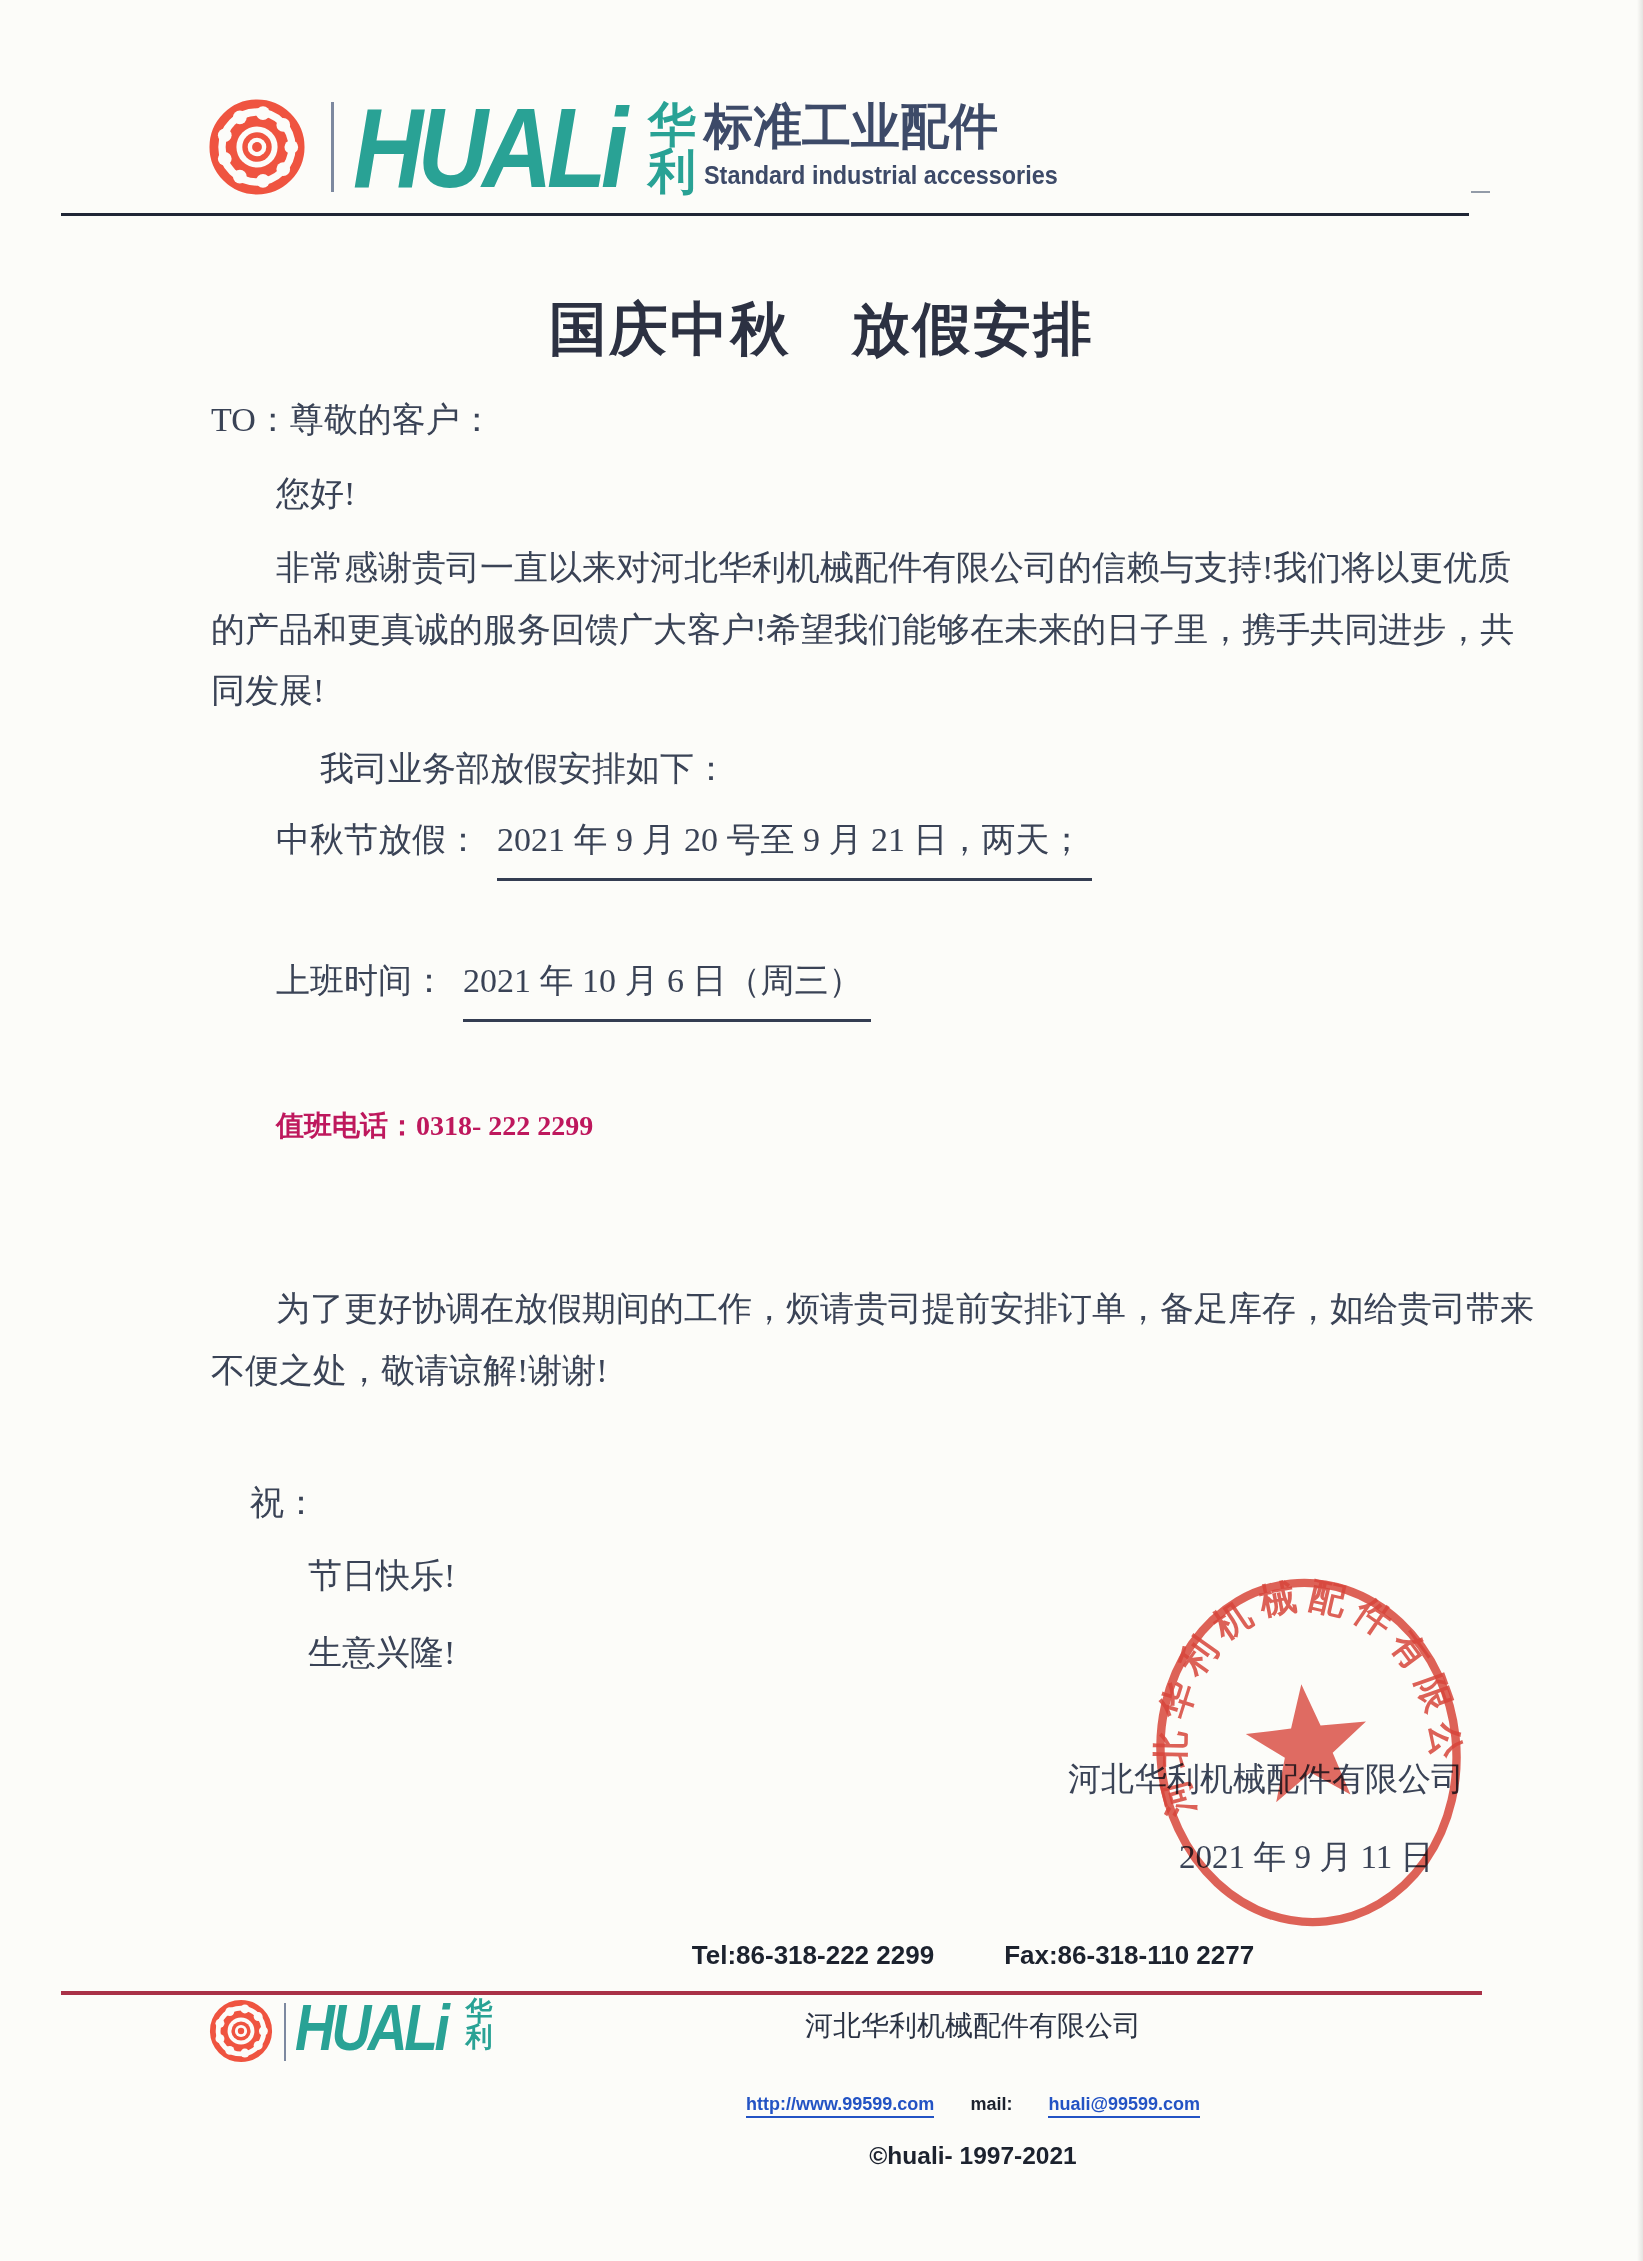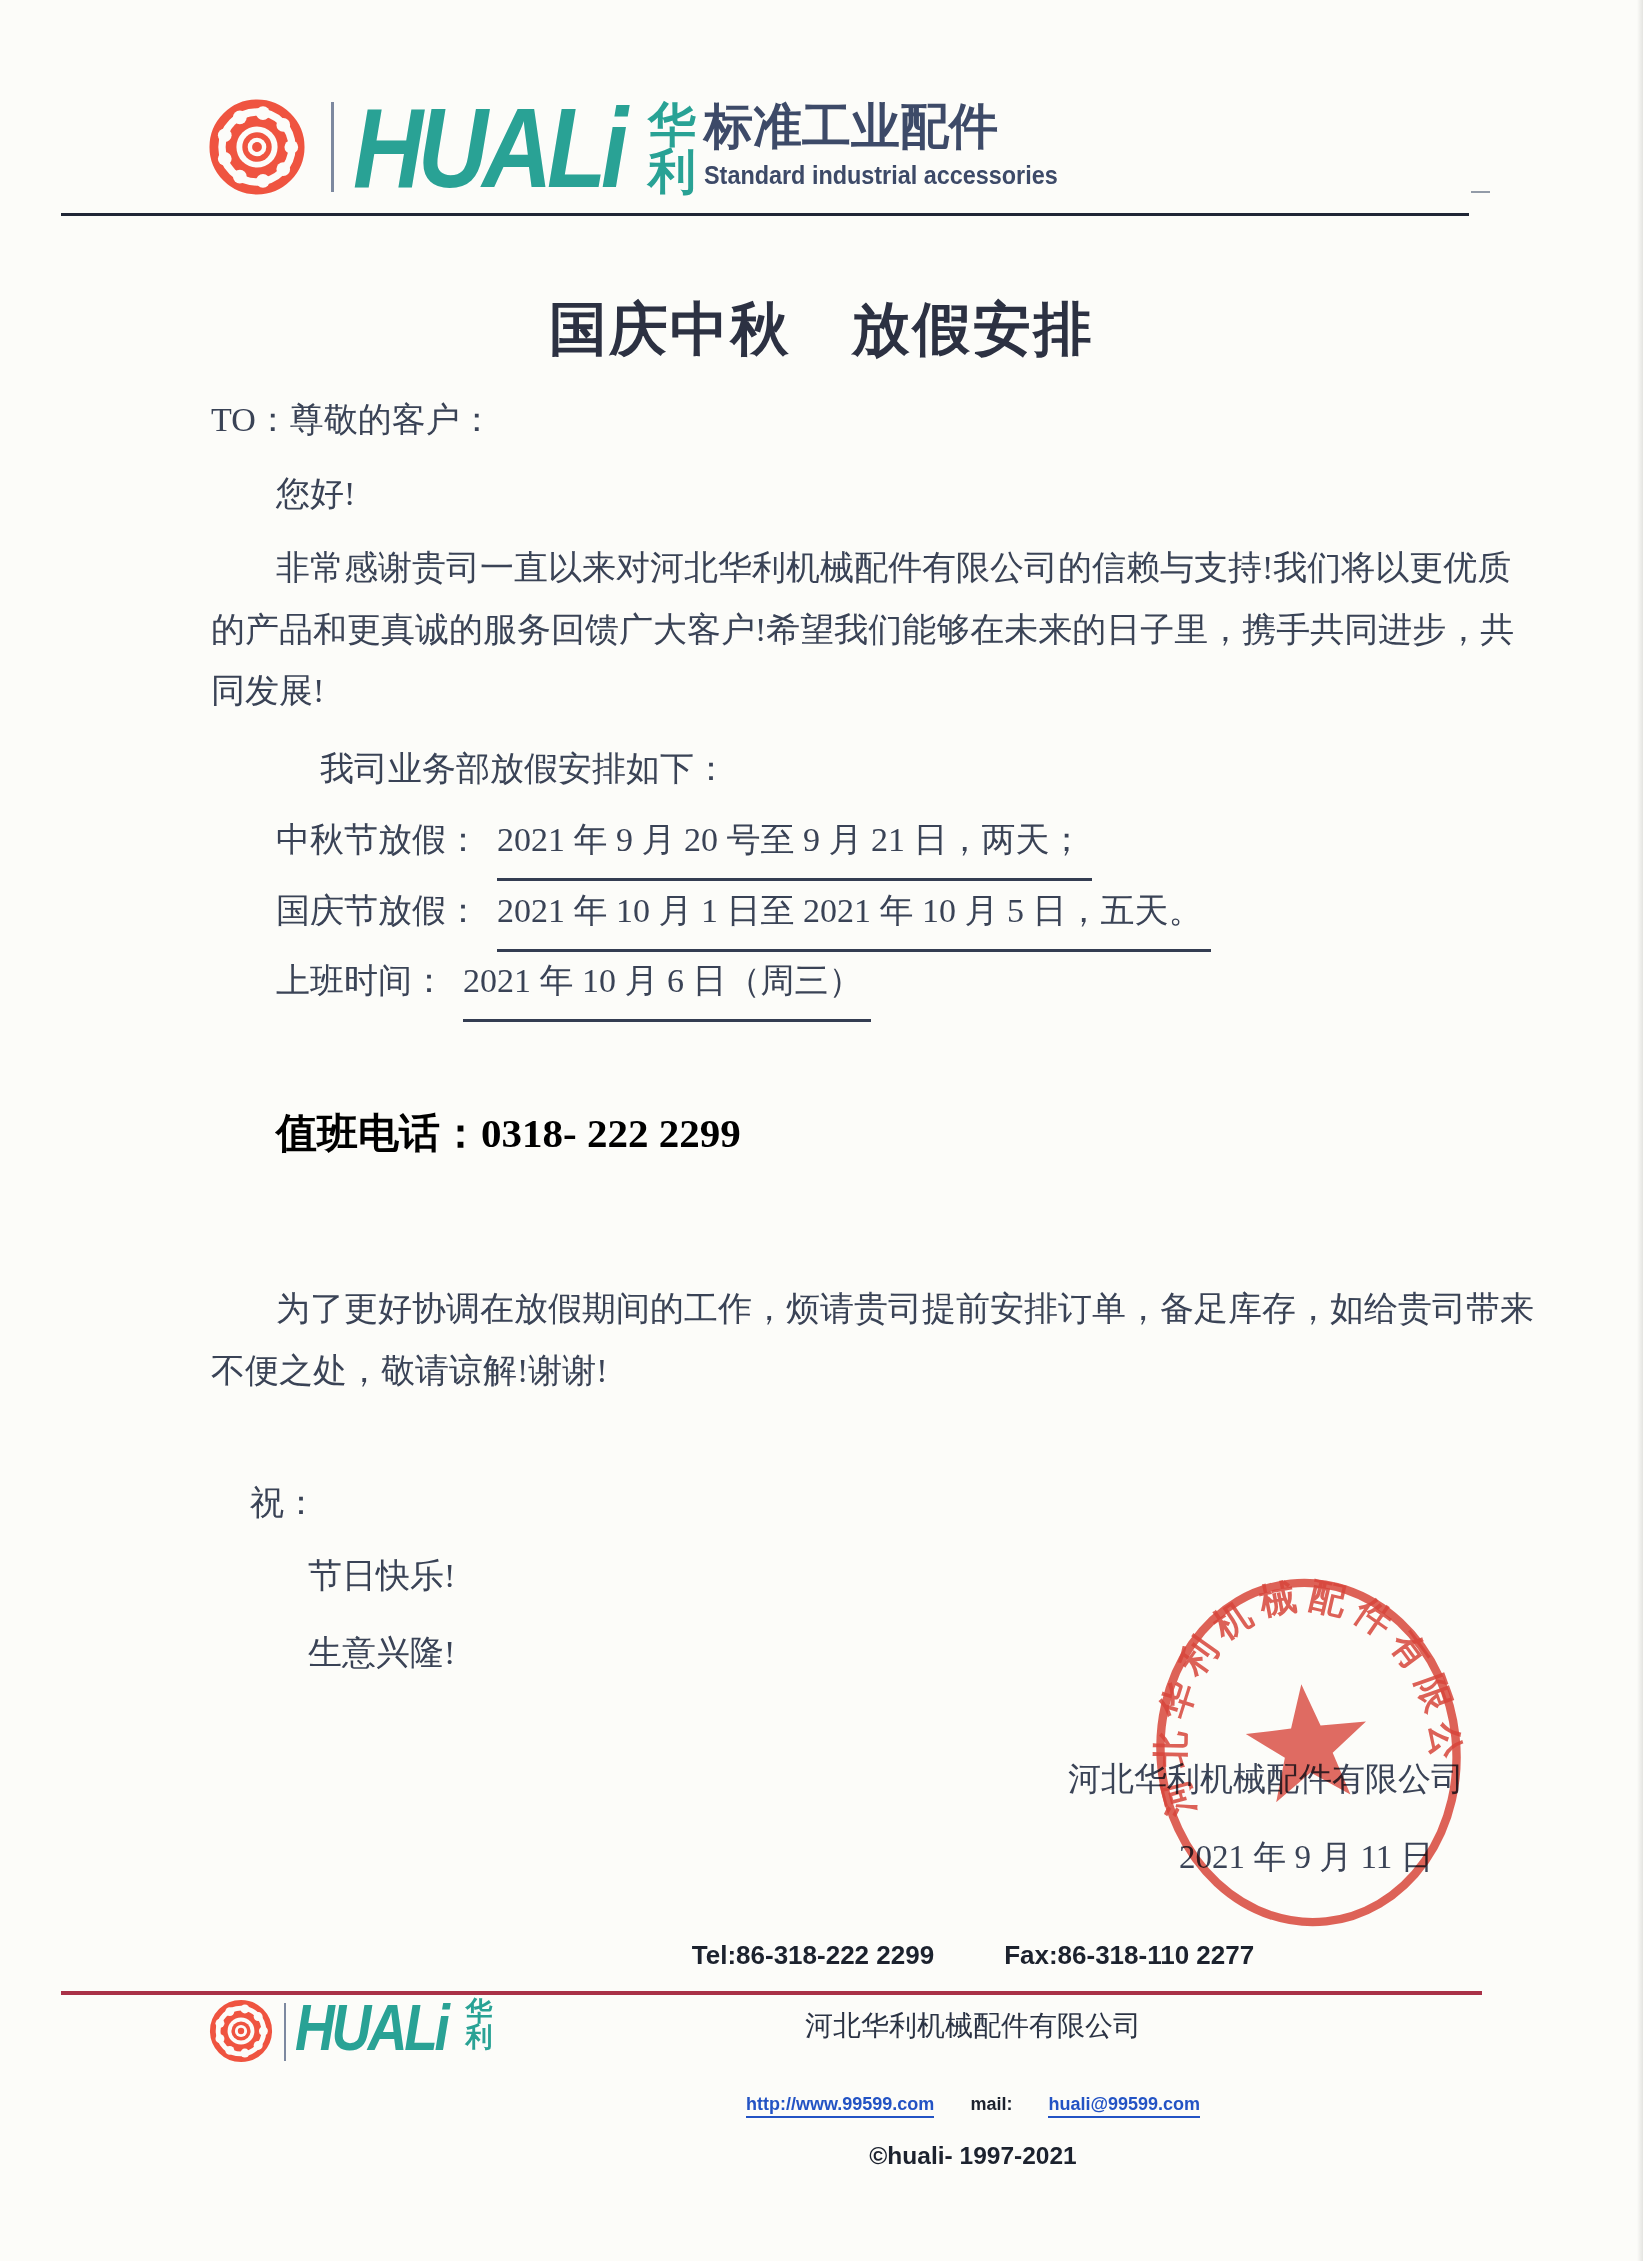--- a/index.html
+++ b/index.html
@@ -61,21 +61,21 @@
   }
   .l-to     {left:211px;top:400px;}
   .l-hello  {left:276px;top:474px;}
   .l-p1a    {left:276px;top:548px;text-align:right;}
   .l-p1b    {left:211px;top:610px;}
   .l-p1c    {left:211px;top:671px;}
   .l-intro  {left:276px;top:749px;margin-left:44px;}
   .l-mid    {left:276px;top:820px;}
   .l-nat    {left:276px;top:891px;}
   .l-work   {left:276px;top:961px;}
-  .l-duty   {left:276px;top:1110px;font-size:41px;font-weight:bold;color:#000000;}
+  .l-duty   {left:276px;top:1110px;font-size:28px;font-weight:bold;color:#be185d;}
   .l-p2a    {left:276px;top:1289px;}
   .l-p2b    {left:211px;top:1351px;}
   .l-wish   {left:250px;top:1483px;}
   .l-wish1  {left:308px;top:1556px;}
   .l-wish2  {left:308px;top:1633px;}
   .l-sigco  {left:1068px;top:1761px;font-size:33px;}
   .l-sigdate{left:1179px;top:1839px;font-size:33px;}
   .uval{border-bottom:3.2px solid #343d52;padding-bottom:20px;}
 
   
@@ -150,21 +150,20 @@
 
   <div class="bl l-to">TO：尊敬的客户：</div>
   <div class="bl l-hello">您好!</div>
   <div class="bl l-p1a">非常感谢贵司一直以来对河北华利机械配件有限公司的信赖与支持!我们将以更优质</div>
   <div class="bl l-p1b">的产品和更真诚的服务回馈广大客户!希望我们能够在未来的日子里，携手共同进步，共</div>
   <div class="bl l-p1c">同发展!</div>
   <div class="bl l-intro">我司业务部放假安排如下：</div>
 
   <div class="bl l-mid"><span>中秋节放假：  </span><span class="uval">2021 年 9 月 20 号至 9 月 21 日，两天； </span></div>
 
-  <div class="bl l-nat"><span>国庆节放假：  </span><span class="uval">2021 年 10 月 1 日至 2021 年 10 月 5 日，五天。 </span></div>
 
   <div class="bl l-work"><span>上班时间：  </span><span class="uval">2021 年 10 月 6 日（周三） </span></div>
 
   <div class="bl l-duty">值班电话：0318- 222 2299</div>
 
   <div class="bl l-p2a">为了更好协调在放假期间的工作，烦请贵司提前安排订单，备足库存，如给贵司带来</div>
   <div class="bl l-p2b">不便之处，敬请谅解!谢谢!</div>
 
   <div class="bl l-wish">祝：</div>
   <div class="bl l-wish1">节日快乐!</div>

